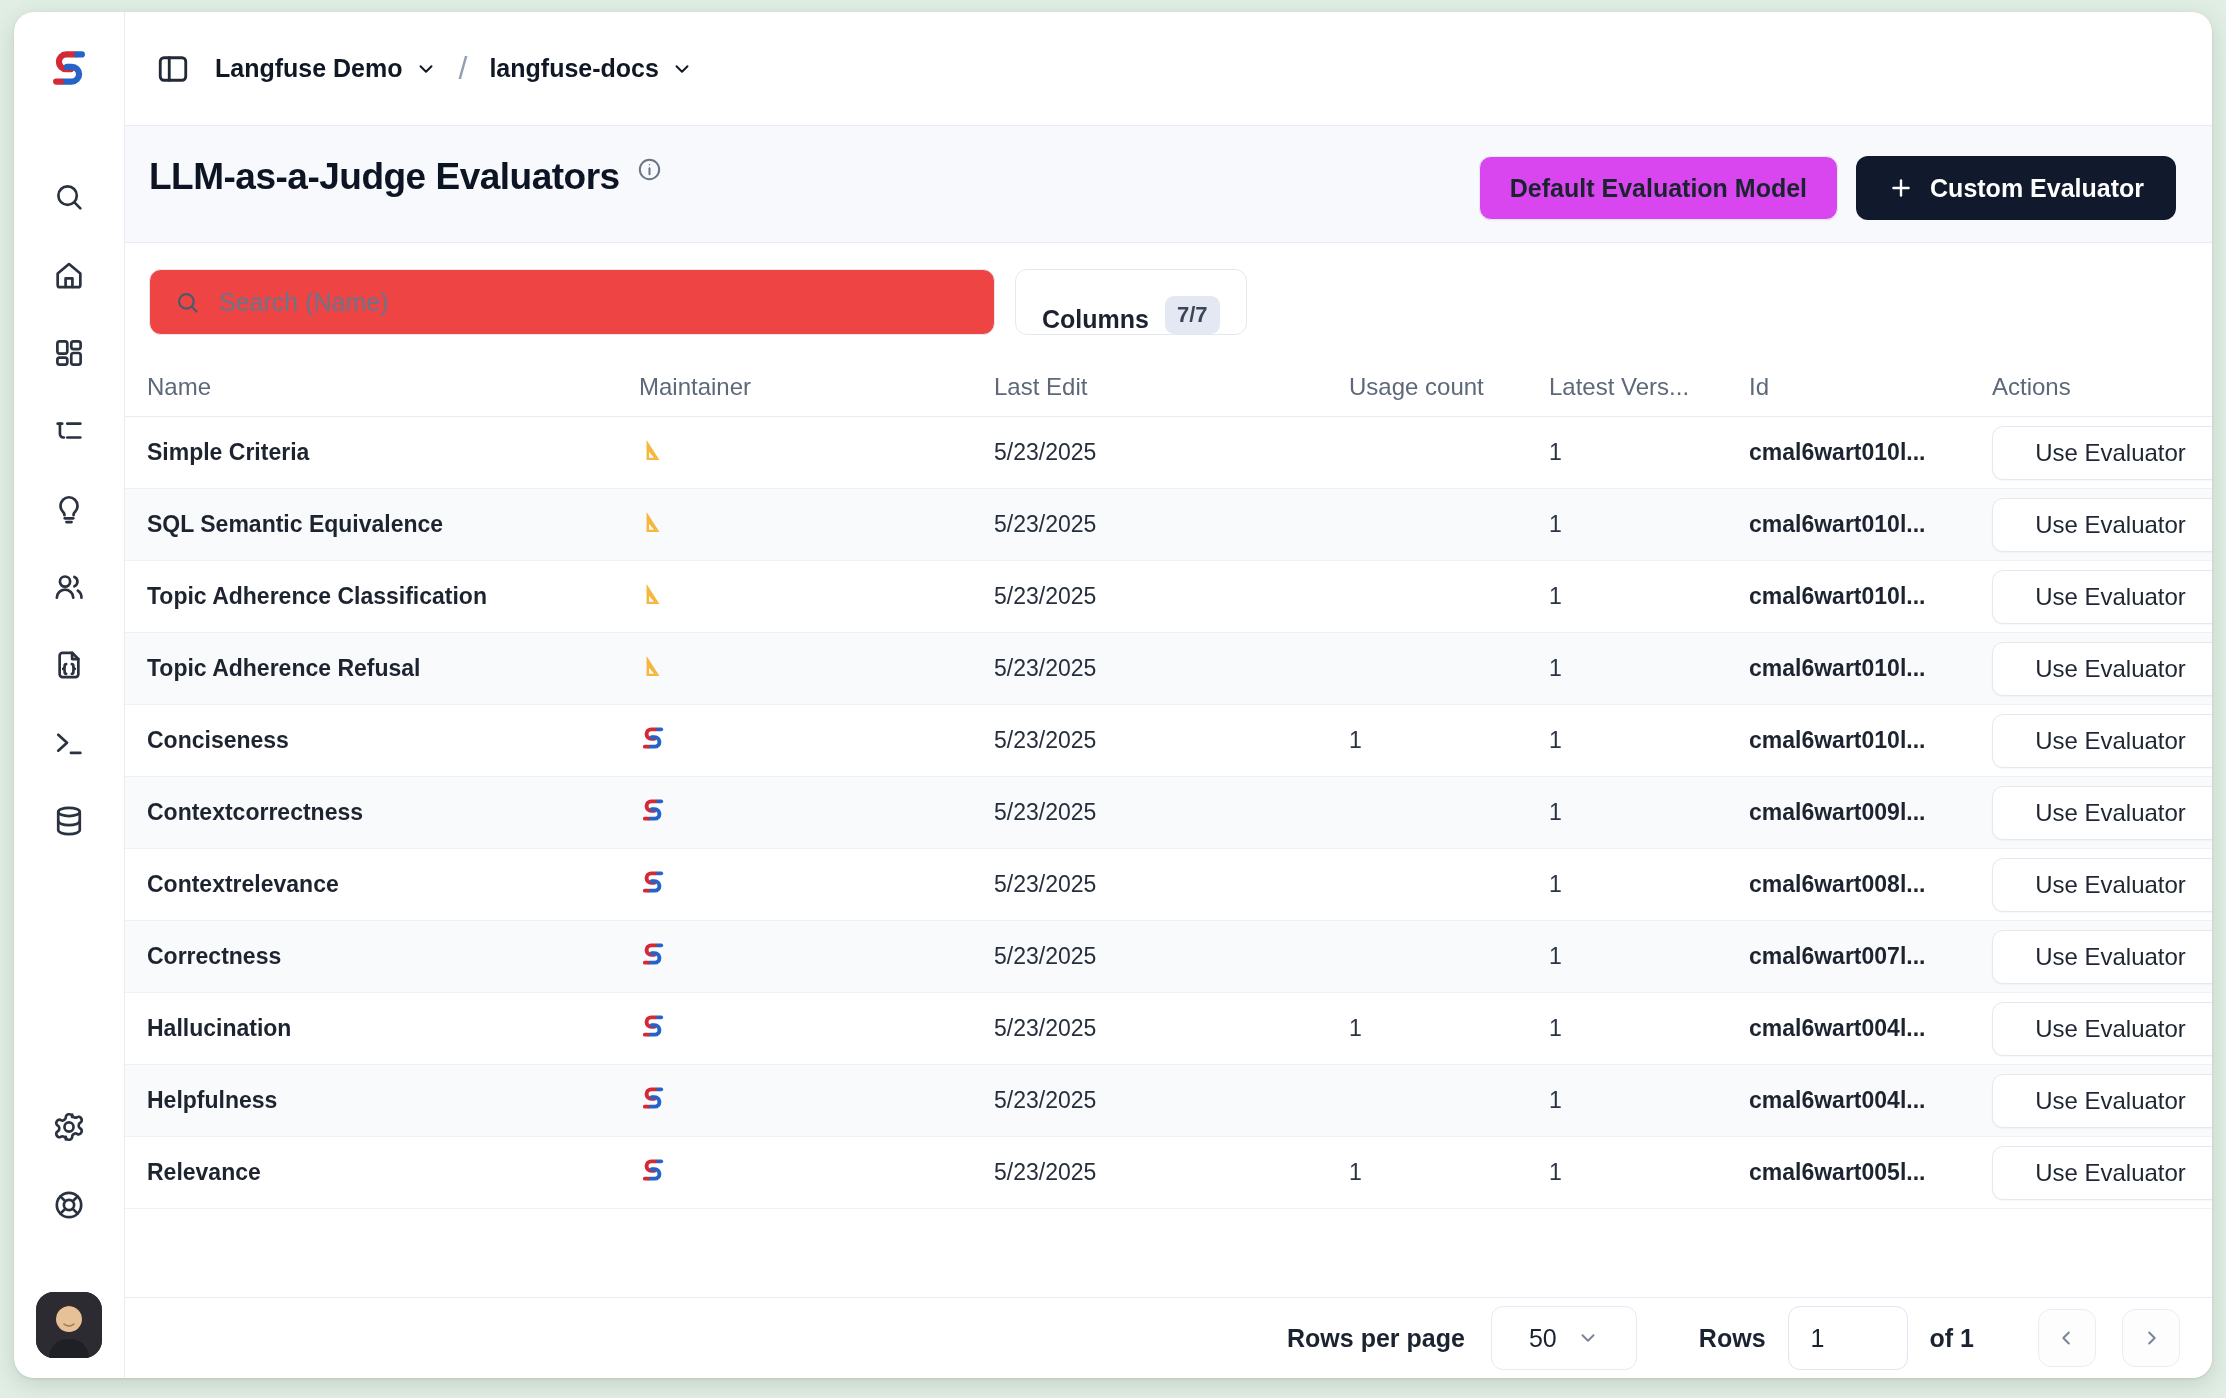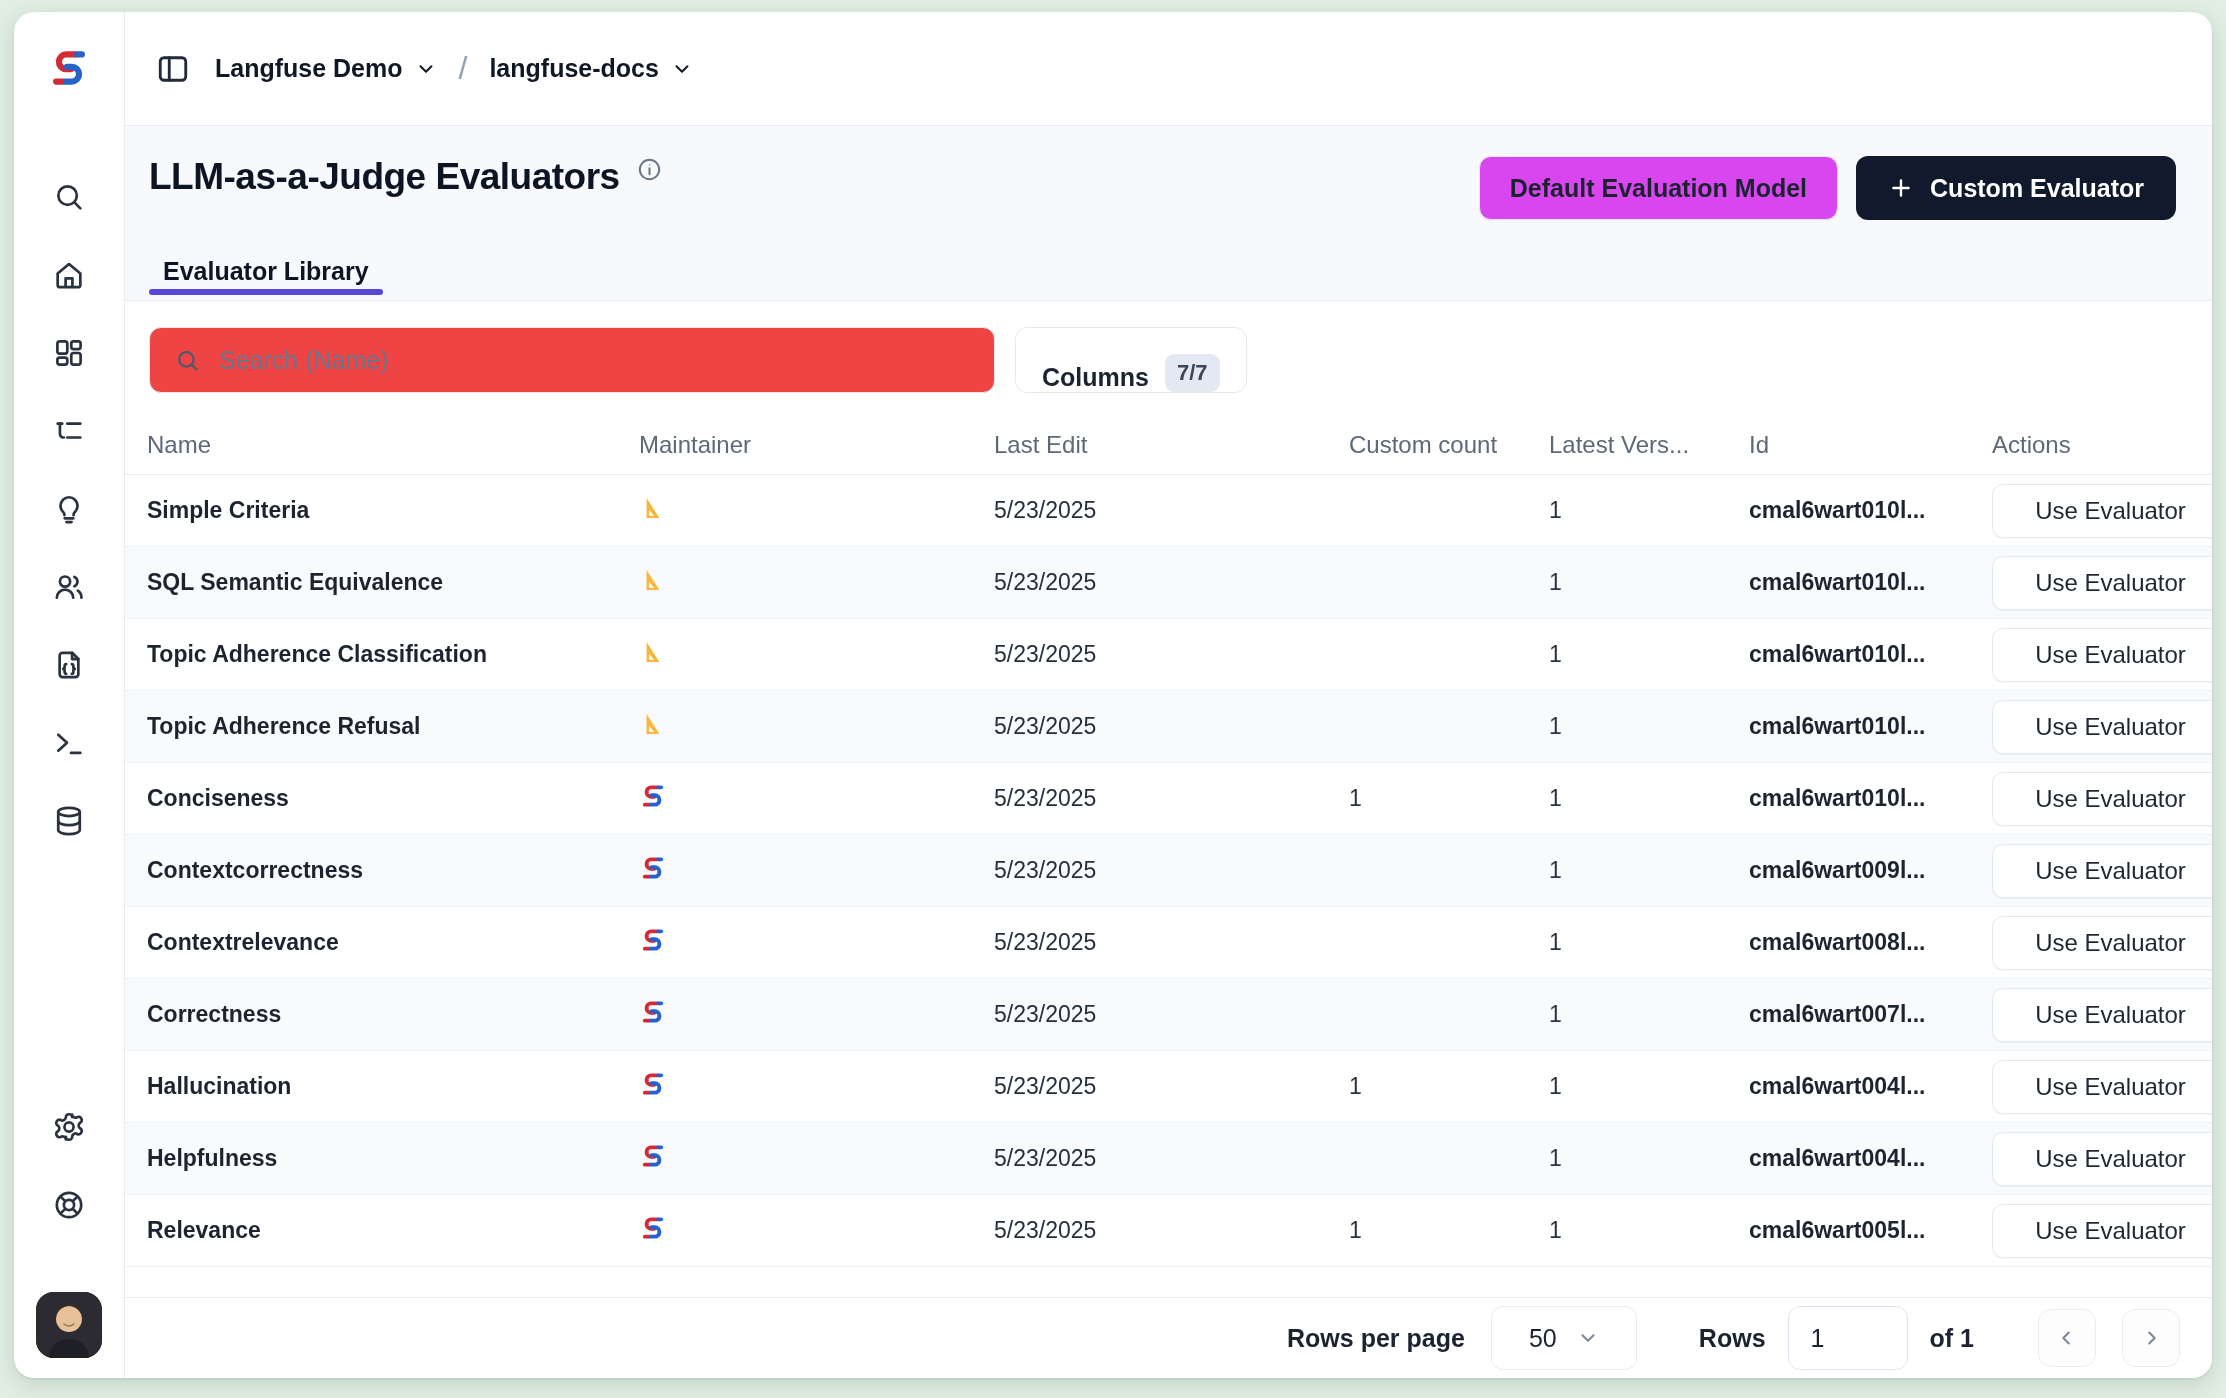--- a/index.html
+++ b/index.html
@@ -237,21 +237,20 @@
           <button class="btn-dark">
             <svg viewBox="0 0 24 24">
                 <line x1="12" y1="5" x2="12" y2="19"></line>
                 <line x1="5" y1="12" x2="19" y2="12"></line>
               </svg>
             <span>Custom Evaluator</span>
           </button>
         </div>
       </div>
       <div class="tabs">
-        <span class="tab active">Evaluator Library</span>
       </div>
     </div>
 
     <div class="toolbar">
       <div class="search-box">
         <svg viewBox="0 0 24 24">
             <circle cx="11" cy="11" r="6.5"></circle>
             <line x1="16" y1="16" x2="20" y2="20"></line>
           </svg>
         <input type="text" placeholder="Search (Name)" style="">
@@ -259,21 +258,21 @@
       <button class="columns-btn">
         <span>Columns</span>
         <span class="columns-badge">7/7</span>
       </button>
     </div>
 
     <div class="grid-cols thead">
       <div class="cell">Name</div>
       <div class="cell">Maintainer</div>
       <div class="cell">Last Edit</div>
-      <div class="cell">Custom count</div>
+      <div class="cell">Usage count</div>
       <div class="cell">Latest Vers...</div>
       <div class="cell">Id</div>
       <div class="cell">Actions</div>
     </div>
 
     <div id="rows">
   <div class="grid-cols trow">
     <div class="cell cell-name">Simple Criteria</div>
     <div class="cell"><span class="m-slot">
   <svg viewBox="0 0 24 24">

